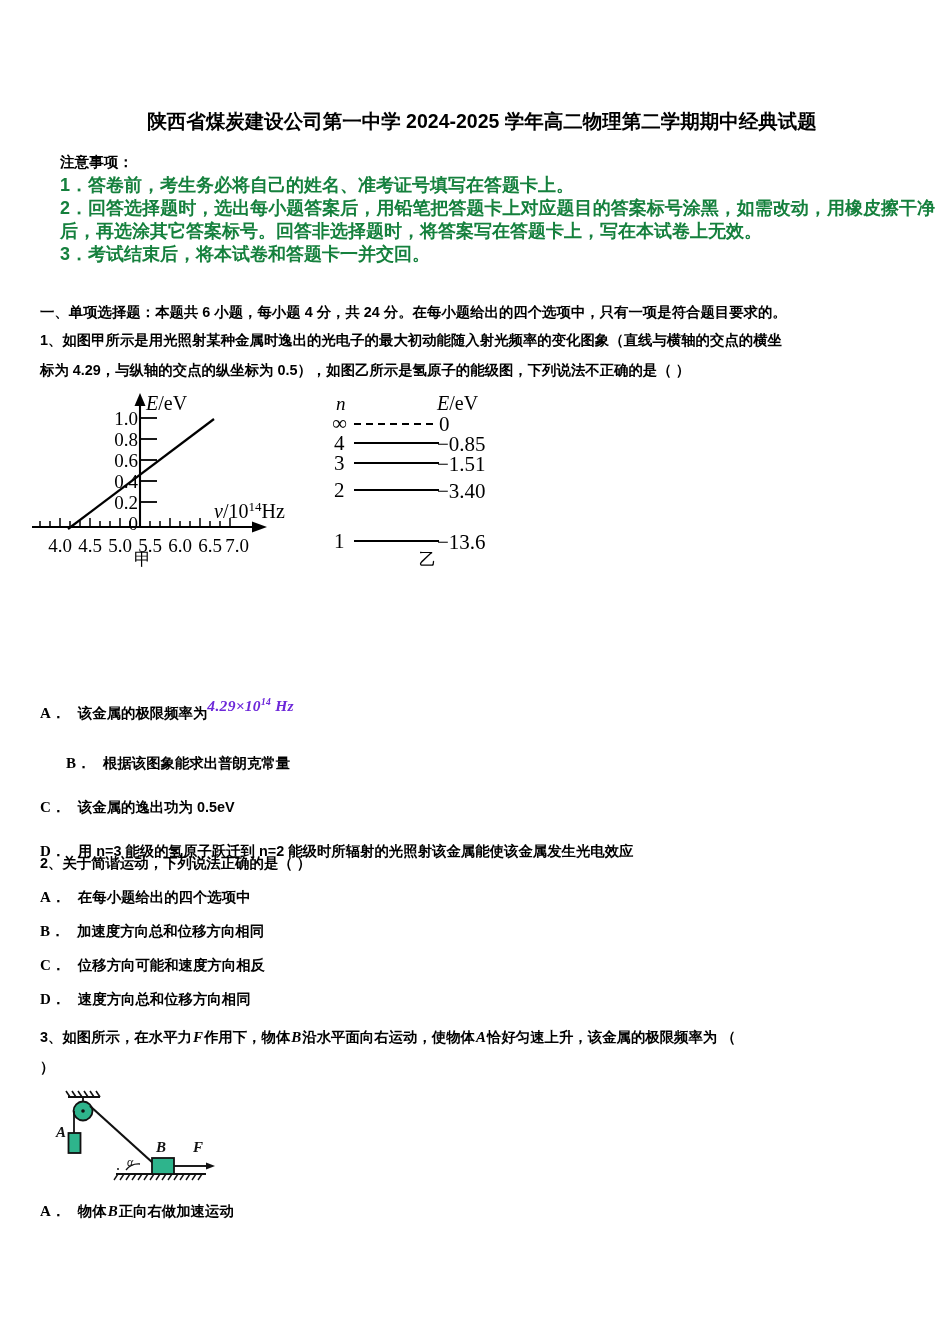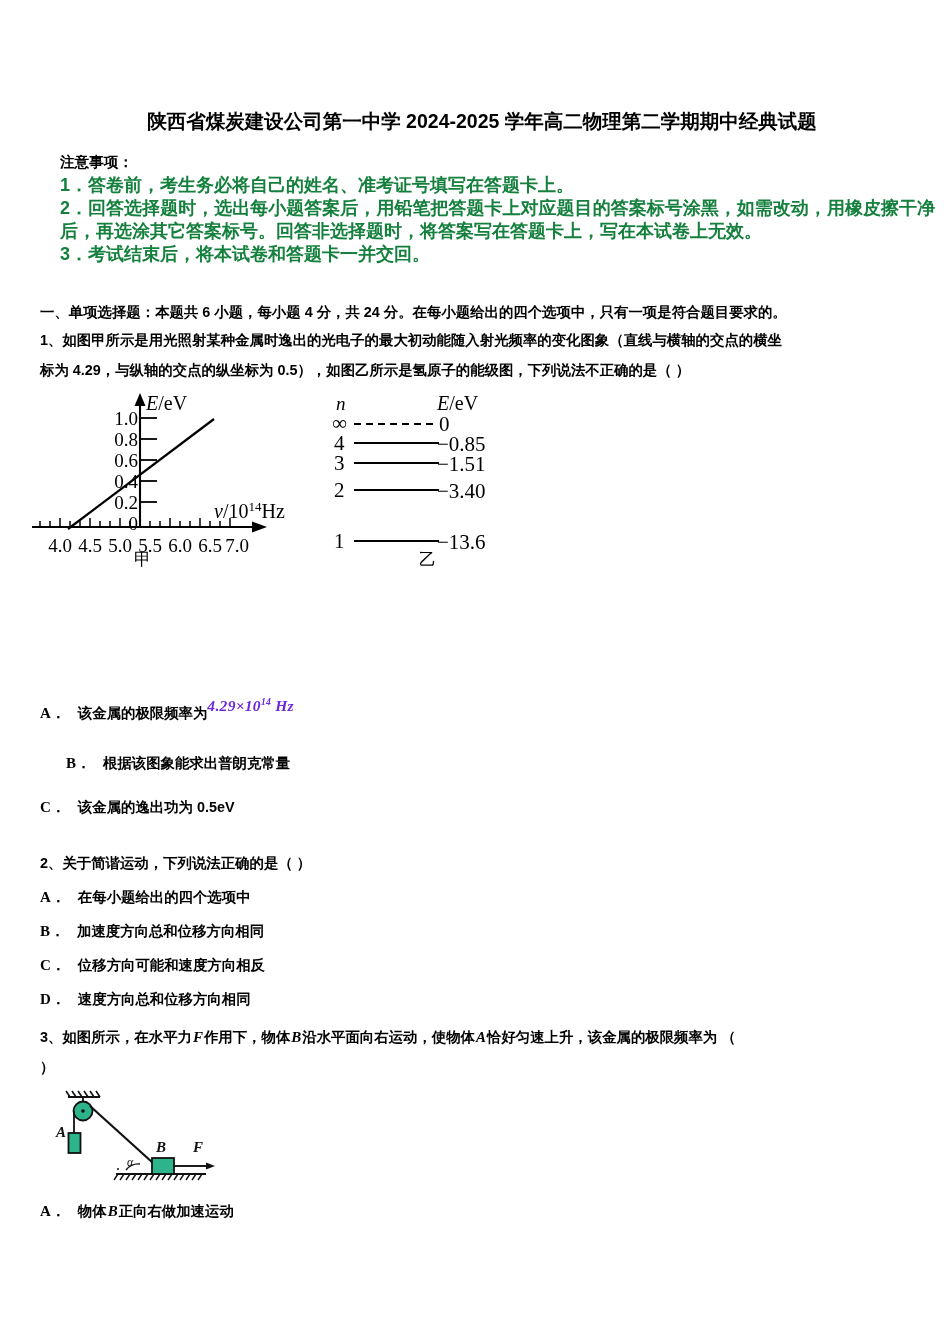--- a/index.html
+++ b/index.html
@@ -287,20 +287,23 @@
   </div>
 
   <div class="opt" style="top:752px;margin-left:26px;">
     <span class="letter">B．</span><span>根据该图象能求出普朗克常量</span>
   </div>
 
   <div class="opt" style="top:796px;">
     <span class="letter">C．</span><span>该金属的逸出功为 0.5eV</span>
   </div>
 
+  <div class="opt" style="top:840px;">
+    <span class="letter">D．</span><span>用 n=3 能级的氢原子跃迁到 n=2 能级时所辐射的光照射该金属能使该金属发生光电效应</span>
+  </div>
 
   <div class="q-stem" style="top:848px;">
     <span>2、</span><span>关于简谐运动，下列说法正确的是（     ）</span>
   </div>
 
   <div class="opt" style="top:886px;">
     <span class="letter">A．</span><span>在每小题给出的四个选项中</span>
   </div>
   <div class="opt" style="top:920px;">
     <span class="letter">B．</span><span>加速度方向总和位移方向相同</span>

